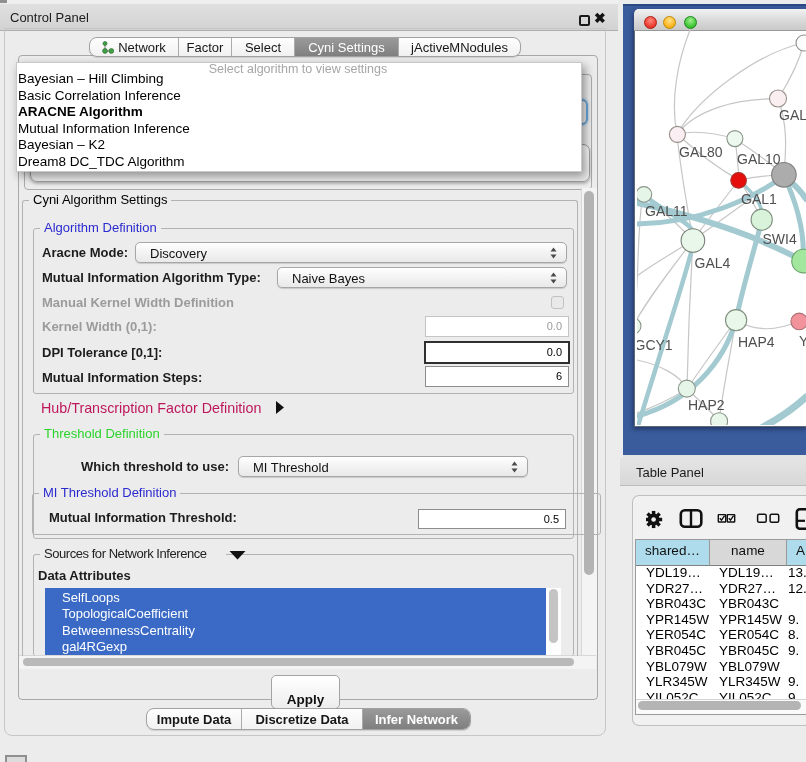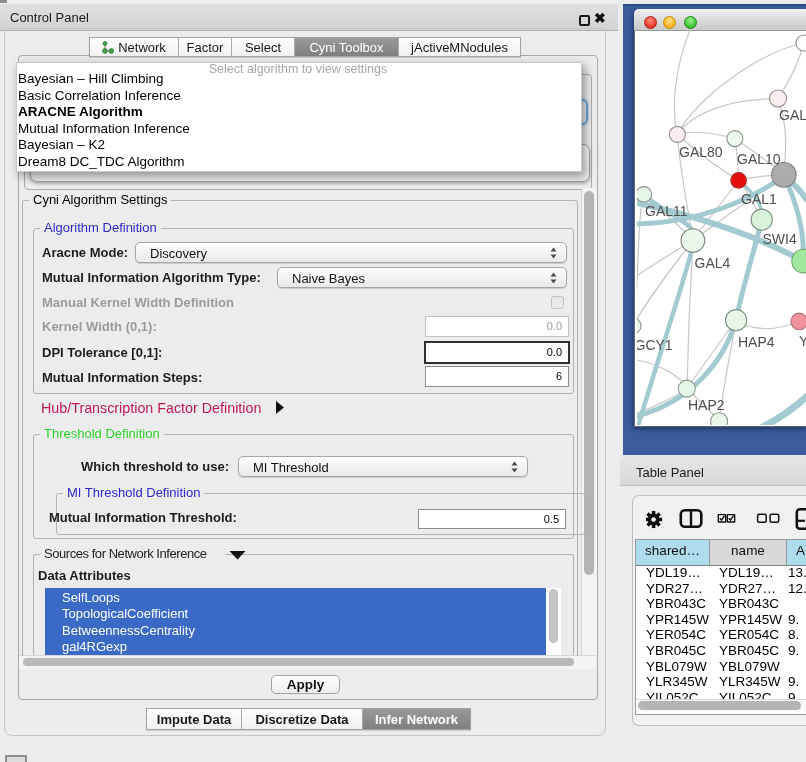--- a/index.html
+++ b/index.html
@@ -10,21 +10,21 @@
 .gray{color:#9b9b9b;}
 .group{position:absolute;border:1px solid #b2b2b2;border-radius:3px;}
 .gtitle{position:absolute;top:-9px;left:6px;background:#ececec;padding:0 4px;font-size:13px;white-space:nowrap;text-align:right;}
 .combo{position:absolute;border:1px solid #a6a6a6;border-radius:5px;
  background:linear-gradient(#ffffff,#f4f4f4 45%,#e9e9e9);box-shadow:0 1px 1px rgba(0,0,0,0.15);
  font-size:13px;color:#111;}
 .combo .ct{position:absolute;left:14px;top:3px;}
 .spin{position:absolute;right:9px;top:4px;width:7px;height:12px;}
 .field{position:absolute;background:#fff;font-size:11px;}
 .fv{position:absolute;right:6px;top:3px;}
-.seg{position:absolute;border:1px solid #a2a2a2;border-radius:0;background:linear-gradient(#fefefe,#f1f1f1);
+.seg{position:absolute;border:1px solid #a2a2a2;border-radius:8px;background:linear-gradient(#fefefe,#f1f1f1);
  box-shadow:0 1px 1px rgba(0,0,0,0.12);display:flex;overflow:hidden;}
 .seg>div{font-size:13px;color:#171717;text-align:center;border-right:1px solid #ababab;
  display:flex;align-items:center;justify-content:center;}
 .seg>div:last-child{border-right:none;}
 .seg>div.sel{background:linear-gradient(#9a9a9a,#7f7f7f);color:#fff;}
 </style></head>
 <body>
 
 <div class="abs" style="left:0;top:0;width:618px;height:762px;background:#ececec;"></div>
 <div class="abs" style="left:0;top:0;width:618px;height:4px;background:#efefef;"></div>
@@ -42,21 +42,21 @@
 <div class="seg" style="left:89px;top:37px;height:18px;">
   <div style="width:88px;"><svg width="12" height="13" viewBox="0 0 12 13" style="margin-right:4px;">
         <line x1="3" y1="3" x2="3" y2="10" stroke="#777" stroke-width="1"></line>
         <line x1="3" y1="10" x2="9" y2="10" stroke="#777" stroke-width="1"></line>
         <circle cx="3" cy="2.5" r="2" fill="#43a047" stroke="#2e7031" stroke-width="0.7"></circle>
         <circle cx="3" cy="10" r="2.4" fill="#43a047" stroke="#2e7031" stroke-width="0.7"></circle>
         <circle cx="9.3" cy="10" r="2.4" fill="#43a047" stroke="#2e7031" stroke-width="0.7"></circle>
       </svg>Network</div>
   <div style="width:52px;">Factor</div>
   <div style="width:62px;">Select</div>
-  <div class="sel" style="width:103px;">Cyni Toolbox</div>
+  <div class="sel" style="width:103px;">Cyni Settings</div>
   <div style="width:121px;">jActiveMNodules</div>
 </div>
 
 <div class="abs" style="left:24px;top:74px;width:566px;height:114px;border:1px solid #ababab;border-radius:4px;"></div>
 <div class="abs" style="left:30px;top:99px;width:554px;height:22px;border:2px solid #6aa5d8;border-radius:6px;box-shadow:0 0 3px #7fb3e0;"></div>
 <div class="abs" style="left:30px;top:144px;width:558px;height:36px;border:1px solid #9d9d9d;border-radius:7px;background:linear-gradient(#fcfcfc,#e9e9e9);box-shadow:0 2px 3px rgba(0,0,0,0.25);"></div>
 
 <div class="abs" style="left:581px;top:188px;width:15px;height:467px;background:#f4f4f4;border-left:1px solid #d8d8d8;"></div>
 <div class="abs" style="left:584px;top:191px;width:10px;height:384px;background:#b3b3b3;border-radius:5px;"></div>
 
@@ -110,42 +110,42 @@
   <div class="gtitle" style="color:#2bd42b;">Threshold Definition</div>
 </div>
 <div class="lbl b" style="left:81px;top:459px;">Which threshold to use:</div>
 <div class="combo" style="left:238px;top:456px;width:288px;height:19px;">
     <span class="ct">MI Threshold</span>
  <svg class="spin" viewBox="0 0 7 12">
       <path d="M3.5 0.5 L6.5 4.5 L0.5 4.5 Z" fill="#4a4a4a"></path>
       <path d="M3.5 11.5 L6.5 7.5 L0.5 7.5 Z" fill="#4a4a4a"></path>
     </svg>
   </div>
-<div class="group" style="left:56px;top:493px;width:527px;height:40px;">
+<div class="group" style="left:32px;top:493px;width:527px;height:40px;padding-left:40px;">
   <div class="gtitle" style="color:#2a2ad0;">MI Threshold Definition</div>
 </div>
 <div class="lbl b" style="left:49px;top:510px;">Mutual Information Threshold:</div>
 <div class="field" style="left:418px;top:509px;width:146px;height:18px;border:1px solid #8d8d8d;">
     <span class="fv">0.5</span>
   </div>
 
 <div class="group" style="left:33px;top:554px;width:539px;height:101px;border-bottom:none;">
   <div class="gtitle" style="font-size:13px;letter-spacing:-0.45px;color:#222;">Sources for Network Inference&nbsp;&nbsp;&nbsp;&nbsp;&nbsp;</div>
 </div>
 <svg class="abs" style="left:229px;top:550px;" width="17" height="10" viewBox="0 0 17 10">
     <path d="M0.5 1 L16.5 1 L8.5 9.5 Z" fill="#111"></path>
   </svg>
 <div class="lbl b" style="left:38px;top:568px;">Data Attributes</div>
 <div class="abs" style="left:45px;top:588px;width:501px;height:67px;background:#3a6ac5;overflow:hidden;">
   <div style="font-size:13px;color:#fff;padding:2px 0 0 17px;line-height:16.4px;">SelfLoops<br>TopologicalCoefficient<br>BetweennessCentrality<br>gal4RGexp</div>
 </div>
 <div class="abs" style="left:546px;top:588px;width:15px;height:67px;background:#fdfdfd;"></div>
 <div class="abs" style="left:549px;top:589px;width:9px;height:54px;background:#c4c4c4;border-radius:4.5px;"></div>
 
-<div class="abs" style="left:271px;top:675px;width:67px;height:16px;border:1px solid #a3a3a3;border-radius:5px;background:linear-gradient(#ffffff,#ededed);text-align:center;font-size:13.5px;font-weight:600;color:#111;padding-top:1px;">Apply</div>
+<div class="abs" style="left:271px;top:675px;width:67px;height:16px;border:1px solid #a3a3a3;border-radius:5px;background:linear-gradient(#ffffff,#ededed);text-align:center;font-size:13.5px;font-weight:600;color:#111;padding-top:16px;">Apply</div>
 
 <div class="seg" style="left:146px;top:708px;height:20px;">
   <div class="b" style="width:94px;font-weight:600;">Impute Data</div>
   <div class="b" style="width:120px;font-weight:600;">Discretize Data</div>
   <div class="sel" style="width:107px;font-weight:600;">Infer Network</div>
 </div>
 
 <div class="abs" style="left:5px;top:755px;width:18px;height:12px;background:#dcdcdc;border:2px solid #8f8f8f;"></div>
 
 <div class="abs" style="left:16px;top:62px;width:564px;height:108px;background:#fff;border:1px solid #c9c9c9;box-shadow:3px 4px 9px rgba(0,0,0,0.4);"></div>

